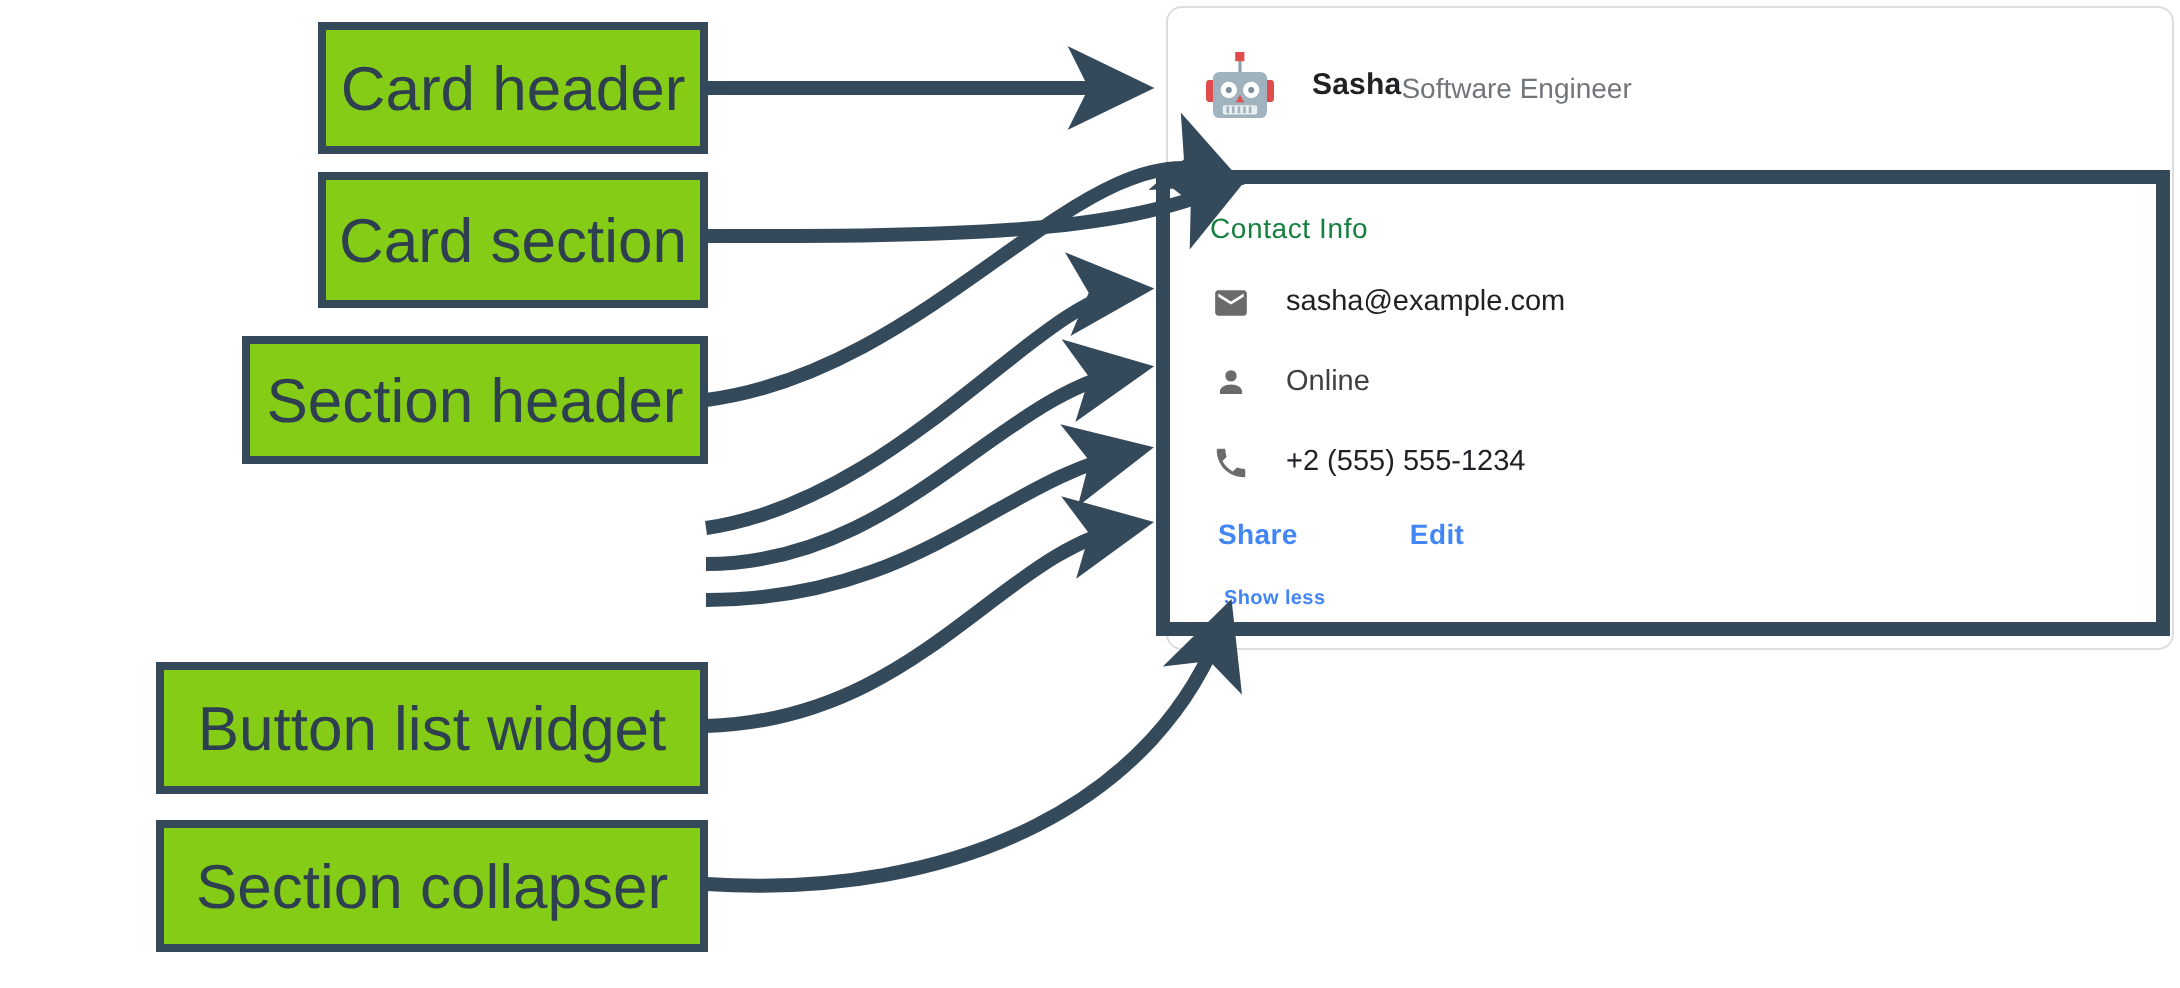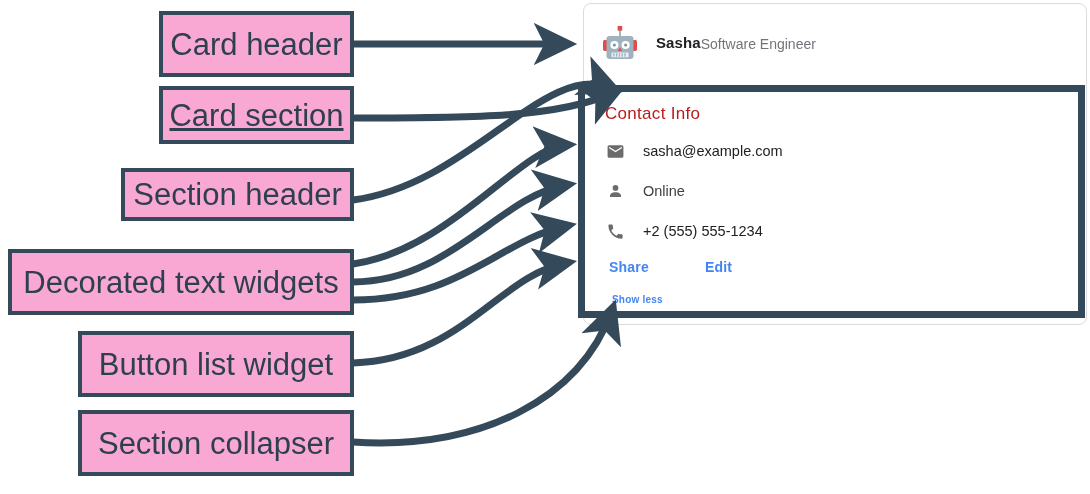--- a/index.html
+++ b/index.html
@@ -19,21 +19,21 @@
     left: 0; top: 0;
     width: 1090px;
     height: 494px;
   }
 
   
   .anno-box {
     position: absolute;
     box-sizing: border-box;
     border: 4px solid #34495a;
-    background: #f9a8d4;
+    background: #84cc16;
     color: #2e3f4f;
     font-size: 31px;
     line-height: 1;
     display: flex;
     align-items: center;
     justify-content: center;
     white-space: nowrap;
     z-index: 6;
     letter-spacing: 0px;
   }
@@ -105,22 +105,22 @@
 
   .card-section {
     position: absolute;
     left: 0;
     top: 82px;
     width: 100%;
     box-sizing: border-box;
     padding: 20px 0 0 21px;
   }
   .section-header {
-    font-size: 17px;
-    color: #b91c1c;
+    font-size: 14px;
+    color: #15803d;
     line-height: 16px;
     letter-spacing: .3px;
     margin-bottom: 15px;
   }
   .text-row {
     display: flex;
     align-items: center;
     height: 28px;
     margin-bottom: 12px;
   }
@@ -193,31 +193,28 @@
       <path d="M353,363 C460,360 500,275 566,263"></path>
 
       <path d="M353,442 C480,450 580,400 612,310"></path>
     </g>
   </svg>
 
   <div class="anno-box" style="left:159px; top:11px; width:195px; height:66px;">
     <span>Card header</span>
   </div>
 
-  <div class="anno-box" style="left:159px; top:86px; width:195px; height:58px;text-decoration:underline;">
+  <div class="anno-box" style="left:159px; top:86px; width:195px; height:68px;">
     <span>Card section</span>
   </div>
 
-  <div class="anno-box" style="left:121px; top:168px; width:233px; height:53px;">
+  <div class="anno-box" style="left:121px; top:168px; width:233px; height:64px;">
     <span>Section header</span>
   </div>
 
-  <div class="anno-box" style="left:8px; top:249px; width:346px; height:66px;">
-    <span>Decorated text widgets</span>
-  </div>
 
   <div class="anno-box" style="left:78px; top:331px; width:276px; height:66px;">
     <span>Button list widget</span>
   </div>
 
   <div class="anno-box" style="left:78px; top:410px; width:276px; height:66px;">
     <span>Section collapser</span>
   </div>
 
   <div id="card">

